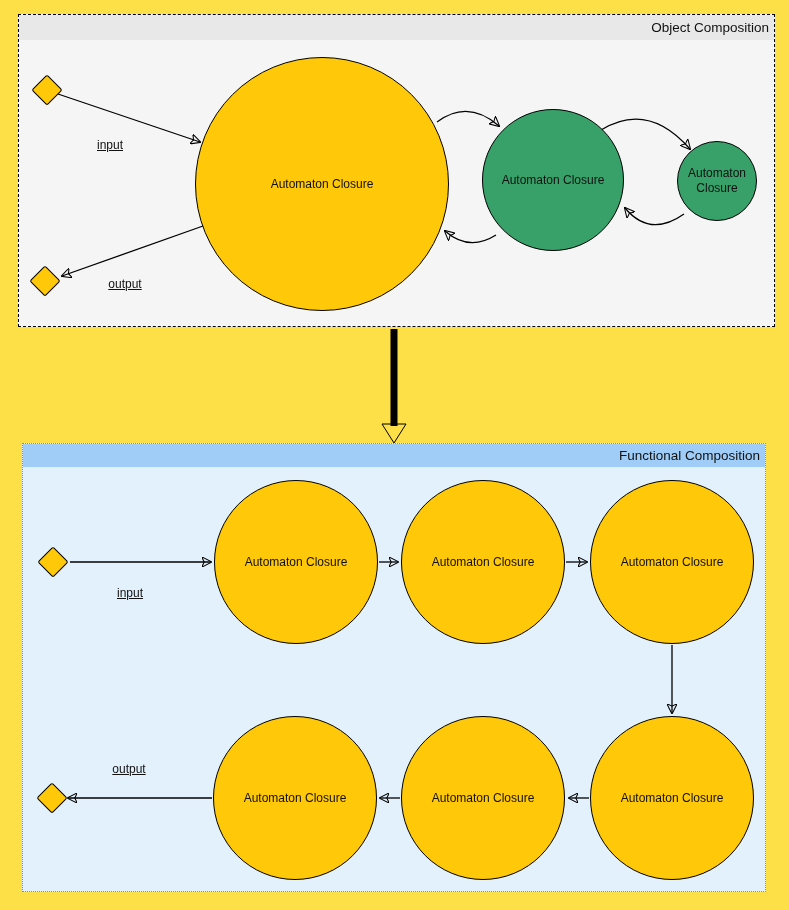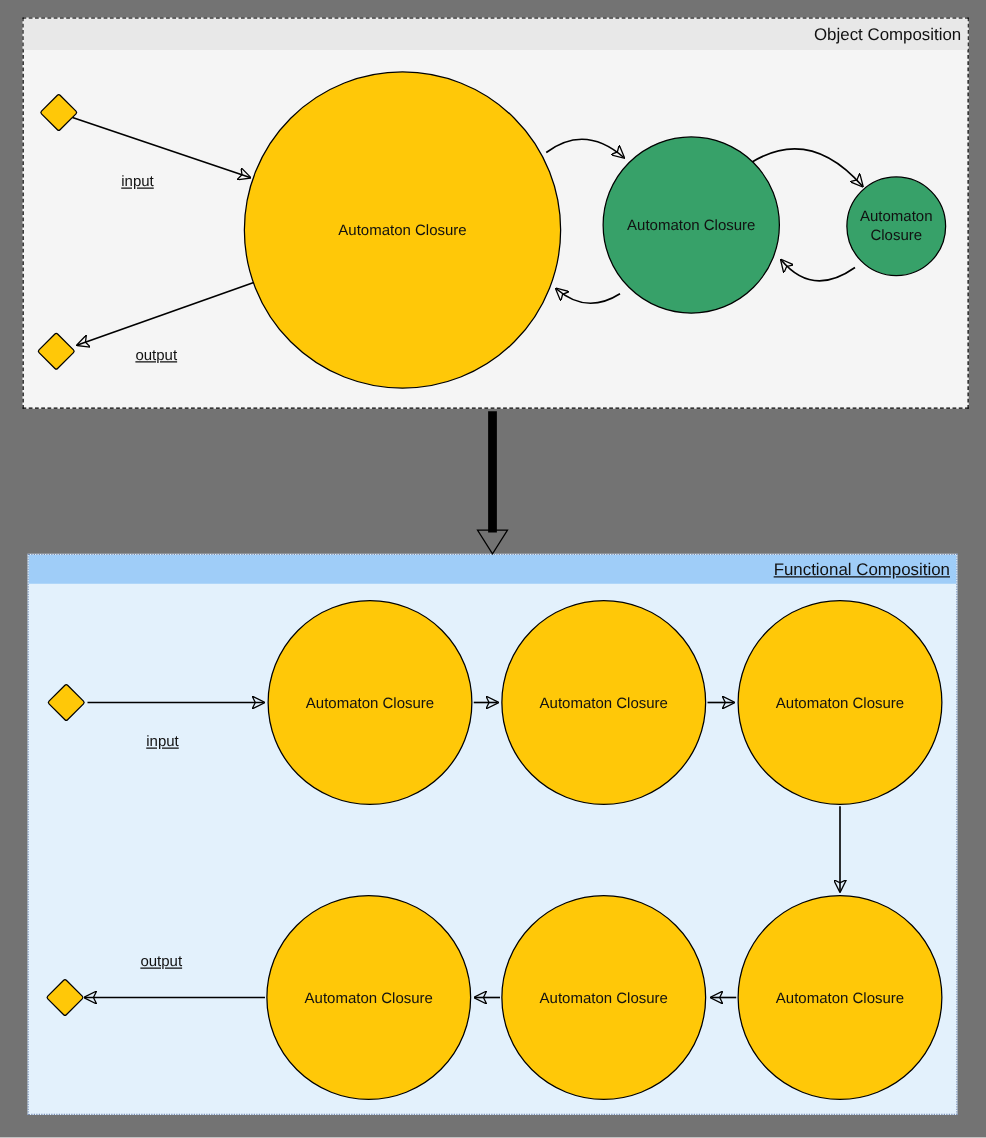--- a/index.html
+++ b/index.html
@@ -5,21 +5,21 @@
   html, body {
     margin: 0;
     padding: 0;
     background: #ffffff;
     font-family: "Liberation Sans", sans-serif;
   }
   .canvas {
     position: relative;
     width: 789px;
     height: 910px;
-    background: #737373;
+    background: #fde047;
     overflow: hidden;
   }
   
   .group-box {
     position: absolute;
     box-sizing: border-box;
   }
   .oc-box {
     left: 18px; top: 14px;
     width: 757px; height: 313px;
@@ -34,21 +34,20 @@
   .fc-box {
     left: 22px; top: 443px;
     width: 744px; height: 449px;
     background: #e3f1fc;
     border: 1px dotted #7b8fb5;
   }
   .fc-box .box-header {
     height: 23px;
     background: #9fcdf8;
     line-height: 23px;
-    text-decoration: underline;
   }
   .box-header {
     text-align: right;
     padding-right: 5px;
     font-size: 13.5px;
     color: #111111;
     white-space: nowrap;
   }
   
   .node {

